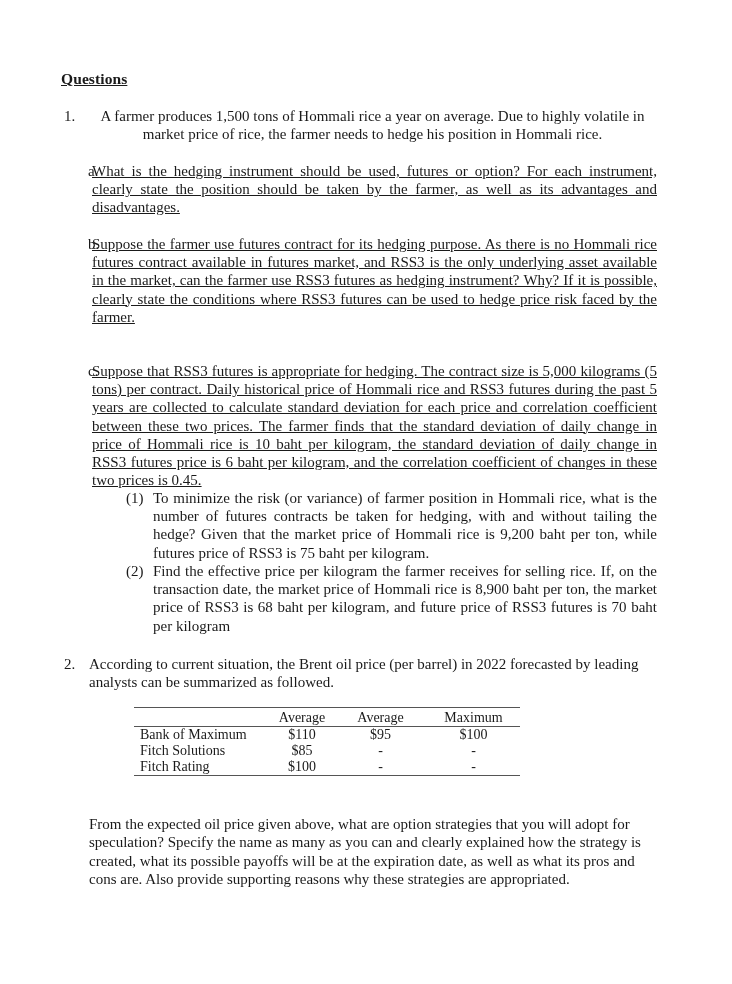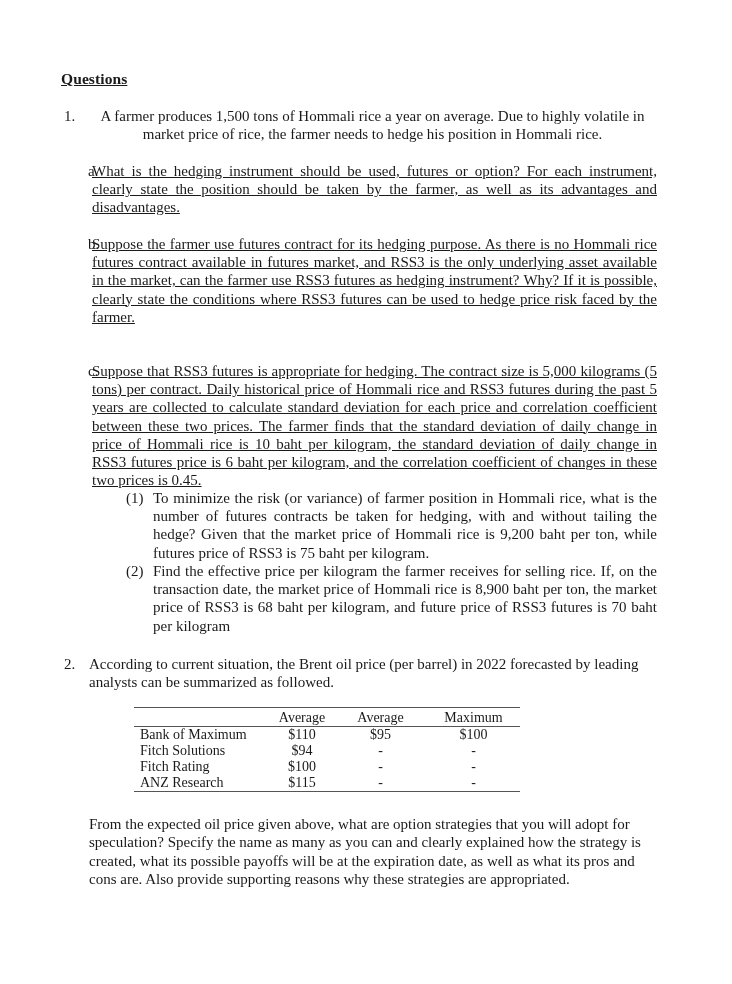--- a/index.html
+++ b/index.html
@@ -167,33 +167,27 @@
       </thead>
       <tbody>
         <tr>
           <td class="name">Bank of Maximum</td>
           <td>$110</td>
           <td>$95</td>
           <td>$100</td>
         </tr>
         <tr>
           <td class="name">Fitch Solutions</td>
-          <td>$94</td>
+          <td>$85</td>
           <td>-</td>
           <td>-</td>
         </tr>
         <tr>
           <td class="name">Fitch Rating</td>
           <td>$100</td>
-          <td>-</td>
-          <td>-</td>
-        </tr>
-        <tr>
-          <td class="name">ANZ Research</td>
-          <td>$115</td>
           <td>-</td>
           <td>-</td>
         </tr>
       </tbody>
     </table>
   </div>
 
   <div class="closing">From the expected oil price given above, what are option strategies that you will adopt for speculation? Specify the name as many as you can and clearly explained how the strategy is created, what its possible payoffs will be at the expiration date, as well as what its pros and cons are.  Also provide supporting reasons why these strategies are appropriated.</div>
 
 </div>

